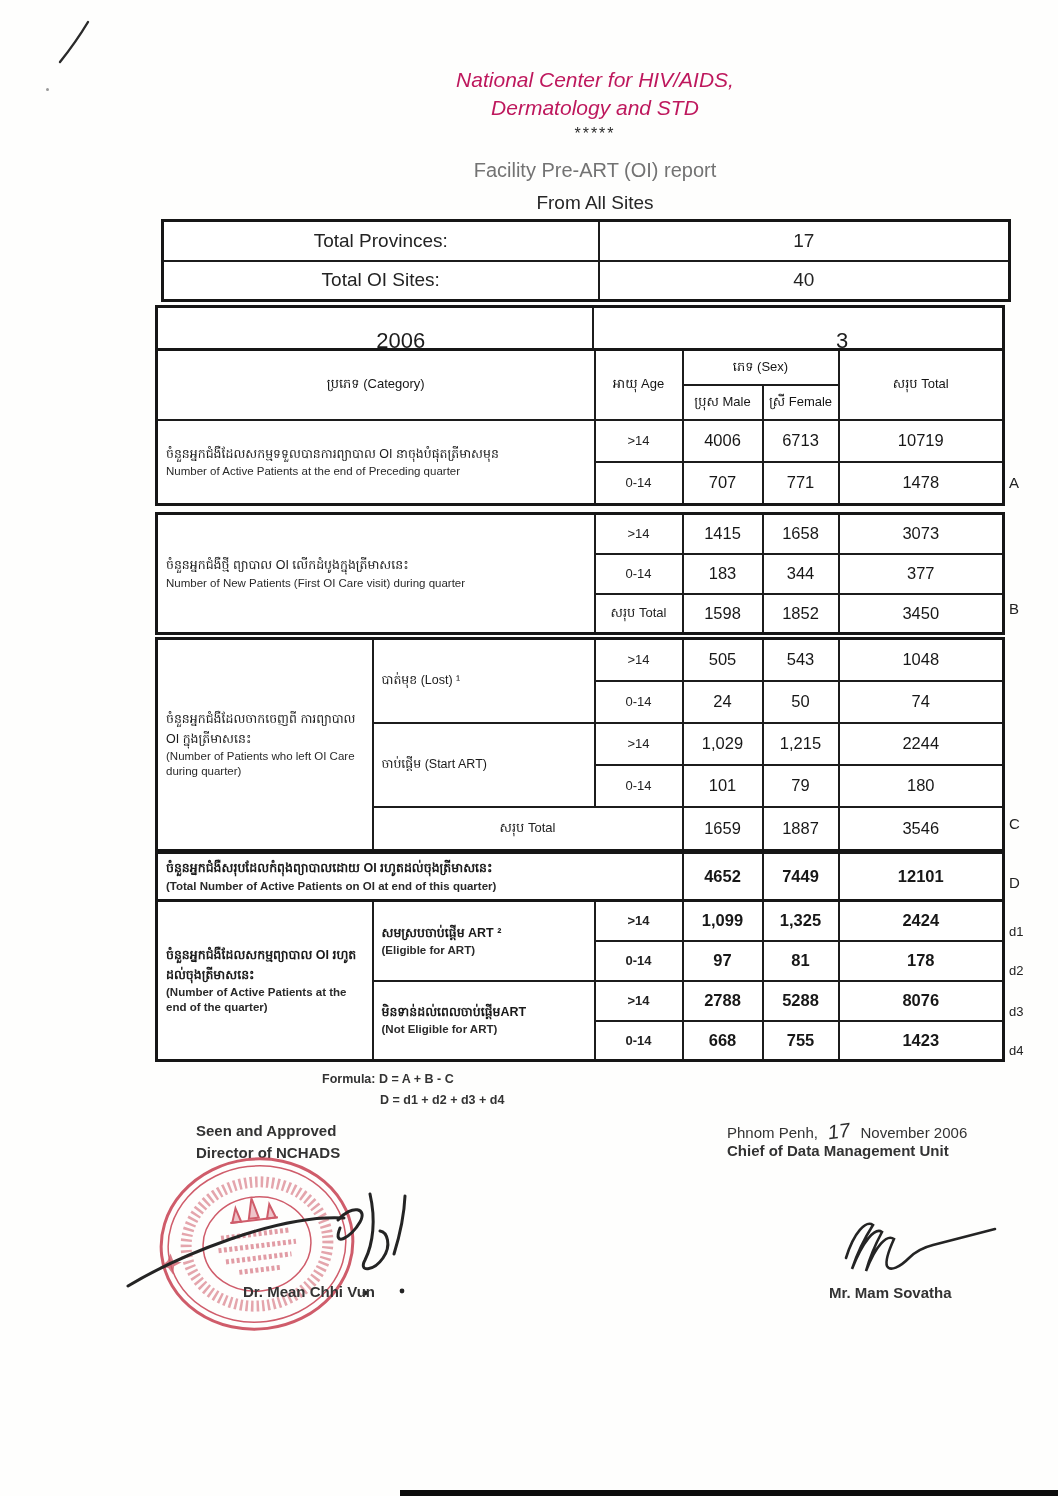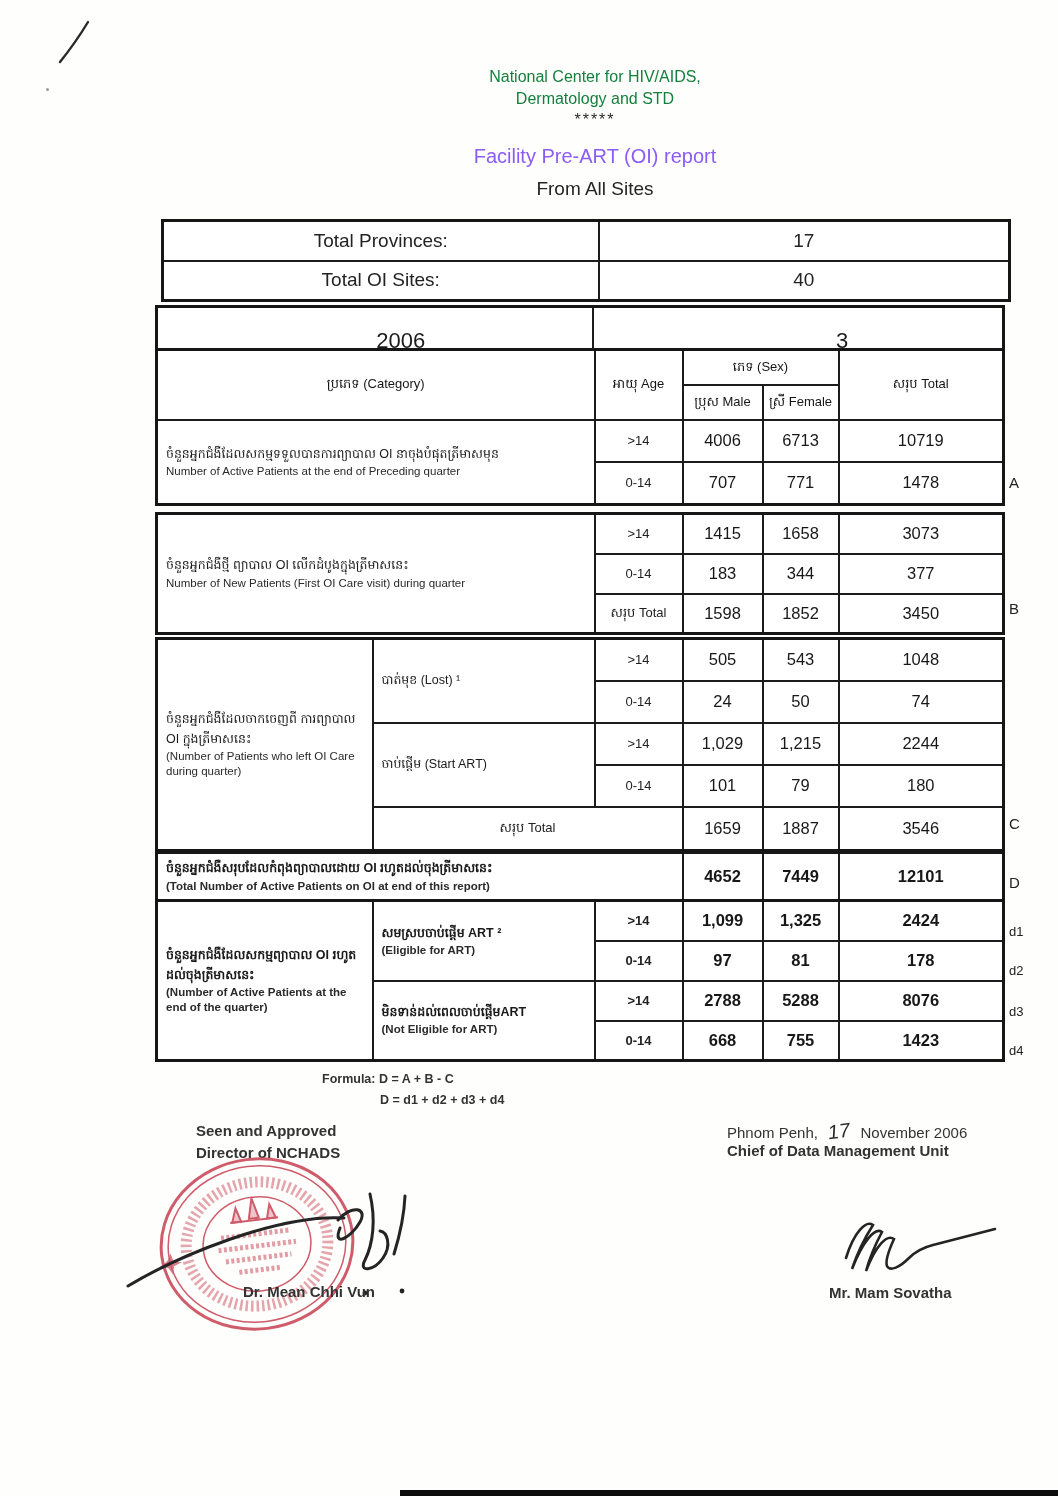--- a/index.html
+++ b/index.html
@@ -2,23 +2,23 @@
 <html><head>
 <meta charset="utf-8">
 <style>
   html,body { margin:0; padding:0; background:#ffffff; }
   .page {
     position:relative; width:1058px; height:1496px; background:#fefefd;
     color:#1e1e1e; font-family:"Liberation Sans", sans-serif; overflow:hidden;
   }
   
   .hdr { position:absolute; left:170px; top:66px; width:850px; text-align:center; }
-  .hdr .org { font-size:16px; line-height:1.35; color:#15803d; }
+  .hdr .org { font-size:21px; line-height:1.35; color:#be185d;font-style:italic; }
   .hdr .stars { font-size:16px; letter-spacing:2px; margin-top:2px; color:#2b2b2b; }
-  .hdr .rpt { font-size:20px; margin-top:16px; color:#8b5cf6; }
+  .hdr .rpt { font-size:20px; margin-top:16px; color:#737373; }
   .hdr .sub { font-size:19px; margin-top:10px; color:#262626; }
   
   table.t { border-collapse:collapse; table-layout:fixed; border:3px solid #161616; background:#fff; }
   table.t td { border:2px solid #1c1c1c; padding:0 2px; vertical-align:middle; overflow:hidden; }
   .lab19 { font-size:19px; text-align:center; color:#232323; }
   .val19 { font-size:19px; text-align:center; color:#232323; }
   .num  { font-size:16.5px; text-align:center; color:#171717; }
   .agec { font-size:13px; text-align:center; color:#222; }
   .khm  { font-size:12.5px; line-height:1.55; color:#1a1a1a; }
   .eng  { font-size:11.5px; line-height:1.3; color:#2a2a2a; }
@@ -235,21 +235,21 @@
         <col style="width:222px">
         <col style="width:88px">
         <col style="width:80px">
         <col style="width:76px">
         <col>
       </colgroup>
     <tbody>
         <tr style="height:48px">
       <td colspan="3" class="cat" style="border-bottom:3px solid #161616;">
         <div class="khm">ចំនួនអ្នកជំងឺសរុបដែលកំពុងព្យាបាលដោយ OI រហូតដល់ចុងត្រីមាសនេះ</div>
-        <div class="eng">(Total Number of Active Patients on OI at end of this report)</div>
+        <div class="eng">(Total Number of Active Patients on OI at end of this quarter)</div>
       </td>
       <td class="num" style="border-bottom:3px solid #161616;">4652</td>
       <td class="num" style="border-bottom:3px solid #161616;">7449</td>
       <td class="num" style="border-bottom:3px solid #161616;">12101</td>
     </tr>
     <tr style="height:40px">
       <td rowspan="4" class="cat">
         <div class="khm">ចំនួនអ្នកជំងឺដែលសកម្មព្យាបាល OI រហូតដល់ចុងត្រីមាសនេះ</div>
         <div class="eng">(Number of Active Patients at the end of the quarter)</div>
       </td>

